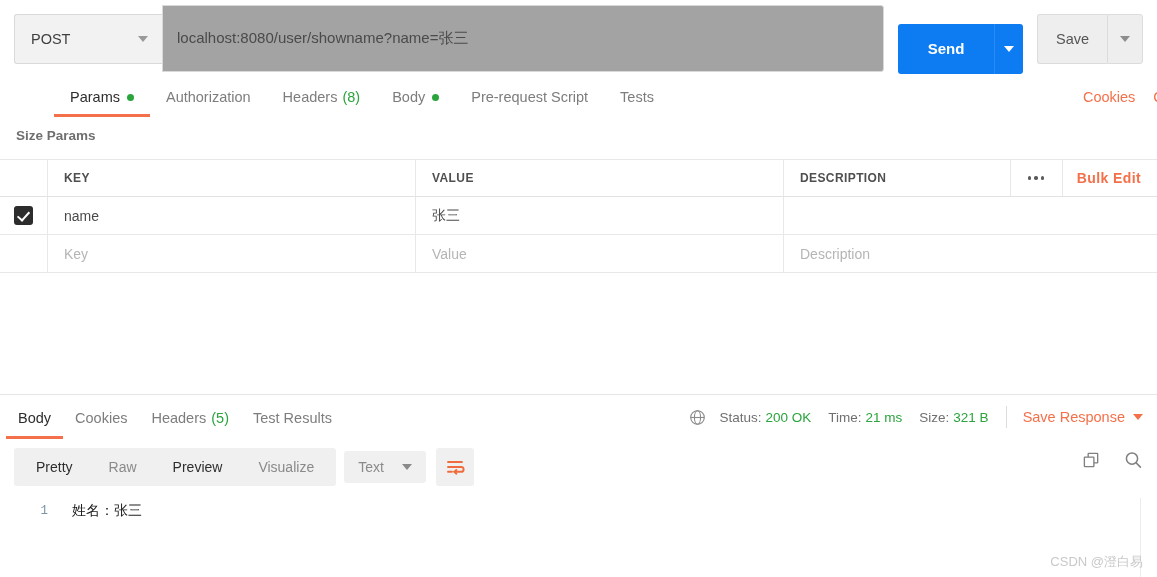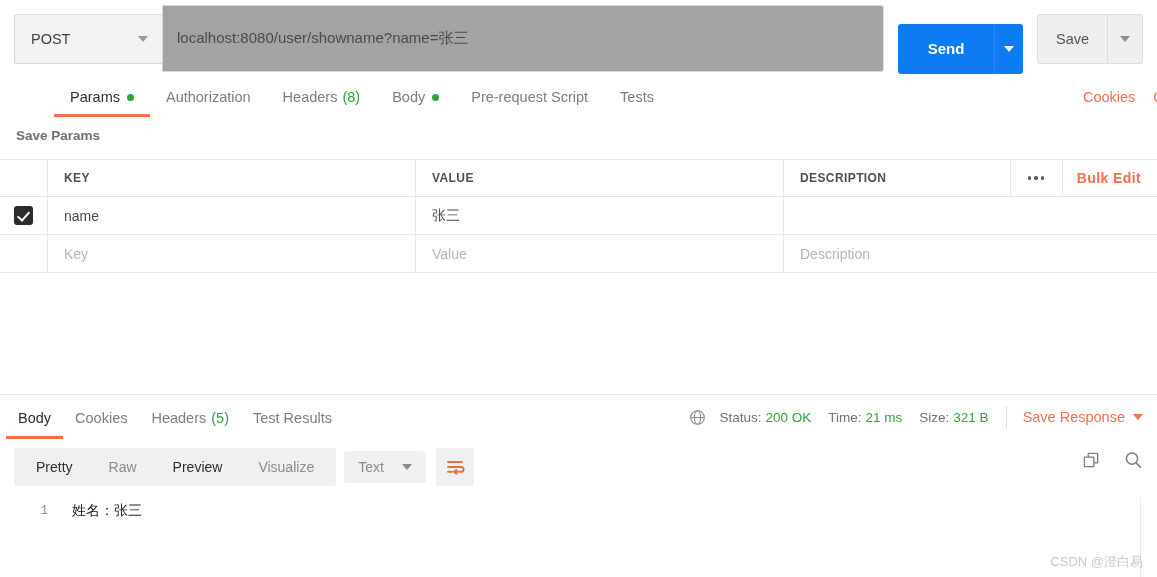--- a/index.html
+++ b/index.html
@@ -514,21 +514,21 @@
       <span>Pre-request Script</span>
     </div>
     <div class="tab">
       <span>Tests</span>
     </div>
     <div class="tabs-spacer"></div>
     <div class="link-orange">Cookies</div>
     <div class="link-orange">Code</div>
   </div>
 
-  <div class="qp-title">Save Params</div>
+  <div class="qp-title">Size Params</div>
 
   <div class="params-table">
 
     <div class="pt-row head">
       <div class="cell-check"></div>
       <div class="cell-key">KEY</div>
       <div class="cell-val">VALUE</div>
       <div class="cell-desc">
         <span>DESCRIPTION</span>
         <span class="desc-tools">

